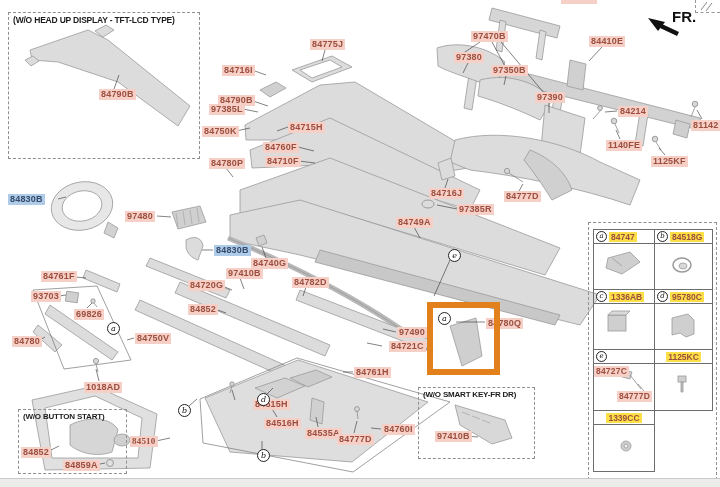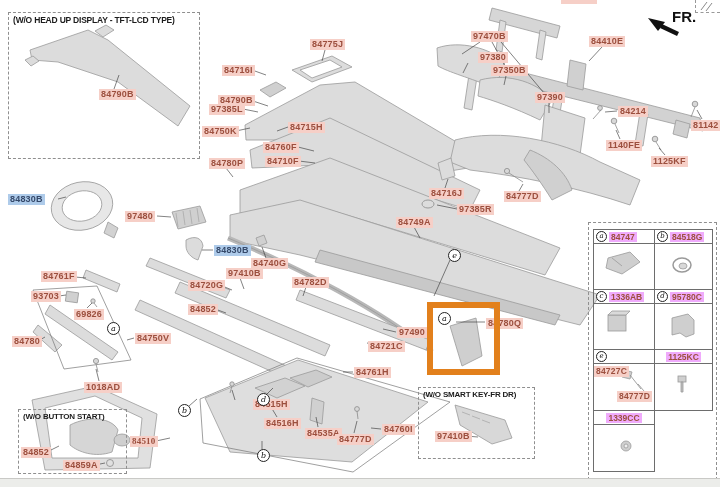--- a/index.html
+++ b/index.html
@@ -17,21 +17,21 @@
   .callout{position:absolute;width:11px;height:11px;border:1px solid #222;border-radius:50%;
            background:#fff;color:#111;font:italic 8px "DejaVu Serif",serif;text-align:center;
            line-height:11px;z-index:5;}
   .orange-box{position:absolute;left:427px;top:302px;width:73px;height:73px;
               border:6px solid #e2801c;z-index:6;box-sizing:border-box;}
   .panel{position:absolute;left:588px;top:222px;width:127px;height:256px;
          border:1px dashed #8f8f8f;z-index:2;}
   .tcell{position:absolute;border:1px solid #6d6d6d;z-index:3;box-sizing:border-box;background:transparent;}
   .thead{display:flex;align-items:center;gap:2px;padding-left:2px;}
   .thead.center{justify-content:center;padding-left:0;}
-  .tlbl{background:#f0abfc;color:#9c4f3e;font:bold 8.5px "Liberation Sans",sans-serif;
+  .tlbl{background:#fde047;color:#9c4f3e;font:bold 8.5px "Liberation Sans",sans-serif;
         padding:0 2px;line-height:10px;white-space:nowrap;}
   .tcirc{width:9px;height:9px;border:1px solid #222;border-radius:50%;
          font:italic 7px "DejaVu Serif",serif;line-height:9px;text-align:center;
          background:#fff;flex:0 0 auto;color:#111;}
   .fr{position:absolute;left:672px;top:8px;font:bold 15px "Liberation Sans",sans-serif;
       color:#111;z-index:5;}
   .corner-box{position:absolute;left:695px;top:0;width:24px;height:12px;
               border:1px dashed #999;border-top:none;border-right:none;z-index:4;}
   .cut-label{position:absolute;left:561px;top:0;width:36px;height:4px;background:#f6cfc7;z-index:5;}
   .footer-bar{position:absolute;left:0;top:478px;width:720px;height:9px;background:#ecedea;
@@ -245,21 +245,21 @@
   <span class="lbl" style="left:222px;top:65px;">84716I</span>
   <span class="lbl" style="left:218px;top:95px;">84790B</span>
   <span class="lbl" style="left:209px;top:104px;">97385L</span>
   <span class="lbl" style="left:202px;top:126px;">84750K</span>
   <span class="lbl" style="left:288px;top:122px;">84715H</span>
   <span class="lbl" style="left:263px;top:142px;">84760F</span>
   <span class="lbl" style="left:265px;top:156px;">84710F</span>
   <span class="lbl" style="left:209px;top:158px;">84780P</span>
   <span class="lbl" style="left:471px;top:31px;">97470B</span>
   <span class="lbl" style="left:589px;top:36px;">84410E</span>
-  <span class="lbl" style="left:454px;top:52px;margin-left:24px;">97380</span>
+  <span class="lbl" style="left:454px;top:52px;">97380</span>
   <span class="lbl" style="left:491px;top:65px;">97350B</span>
   <span class="lbl" style="left:535px;top:92px;">97390</span>
   <span class="lbl" style="left:618px;top:106px;">84214</span>
   <span class="lbl" style="left:691px;top:120px;">81142</span>
   <span class="lbl" style="left:606px;top:140px;">1140FE</span>
   <span class="lbl" style="left:651px;top:156px;">1125KF</span>
   <span class="lbl" style="left:125px;top:211px;">97480</span>
   <span class="lbl" style="left:429px;top:188px;">84716J</span>
   <span class="lbl" style="left:457px;top:204px;">97385R</span>
   <span class="lbl" style="left:504px;top:191px;">84777D</span>
@@ -268,21 +268,21 @@
   <span class="lbl" style="left:226px;top:268px;">97410B</span>
   <span class="lbl" style="left:188px;top:280px;">84720G</span>
   <span class="lbl" style="left:292px;top:277px;">84782D</span>
   <span class="lbl" style="left:188px;top:304px;">84852</span>
   <span class="lbl" style="left:41px;top:271px;">84761F</span>
   <span class="lbl" style="left:31px;top:291px;">93703</span>
   <span class="lbl" style="left:74px;top:309px;">69826</span>
   <span class="lbl" style="left:12px;top:336px;">84780</span>
   <span class="lbl" style="left:135px;top:333px;">84750V</span>
   <span class="lbl" style="left:397px;top:327px;">97490</span>
-  <span class="lbl" style="left:368px;top:341px;">84721C</span>
+  <span class="lbl" style="left:389px;top:341px;">84721C</span>
   <span class="lbl" style="left:354px;top:367px;">84761H</span>
   <span class="lbl" style="left:220px;top:399px;margin-left:33px;">84515H</span>
   <span class="lbl" style="left:264px;top:418px;">84516H</span>
   <span class="lbl" style="left:305px;top:428px;">84535A</span>
   <span class="lbl" style="left:337px;top:434px;">84777D</span>
   <span class="lbl" style="left:382px;top:424px;">84760I</span>
   <span class="lbl" style="left:84px;top:382px;">1018AD</span>
   <span class="lbl" style="left:130px;top:436px;font-family:Liberation Serif, serif;">84510</span>
   <span class="lbl" style="left:21px;top:447px;">84852</span>
   <span class="lbl" style="left:63px;top:460px;">84859A</span>

